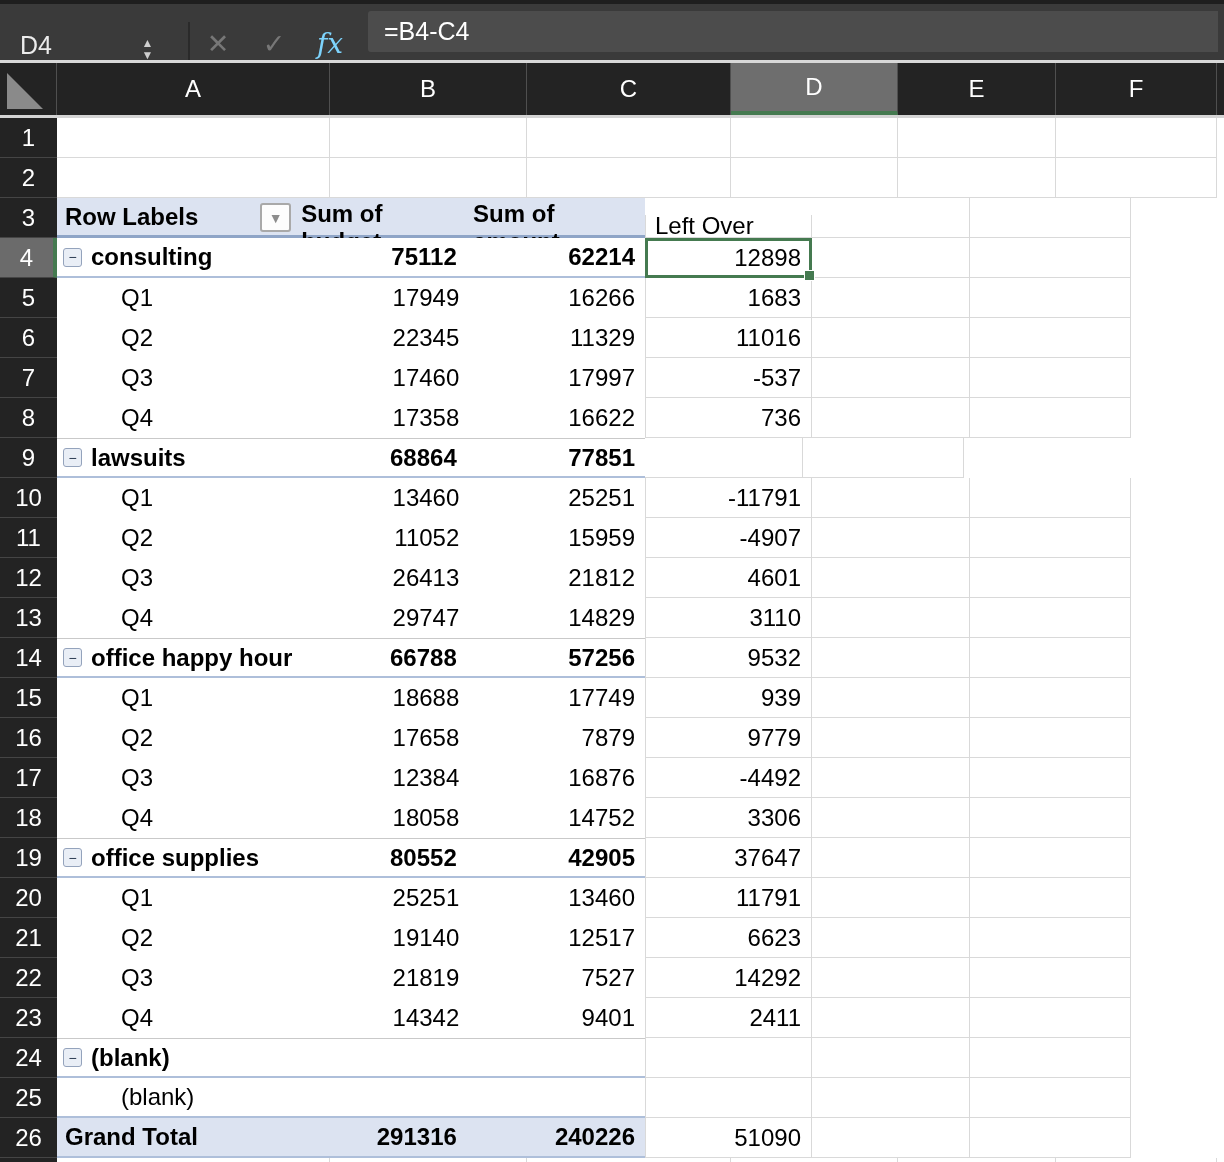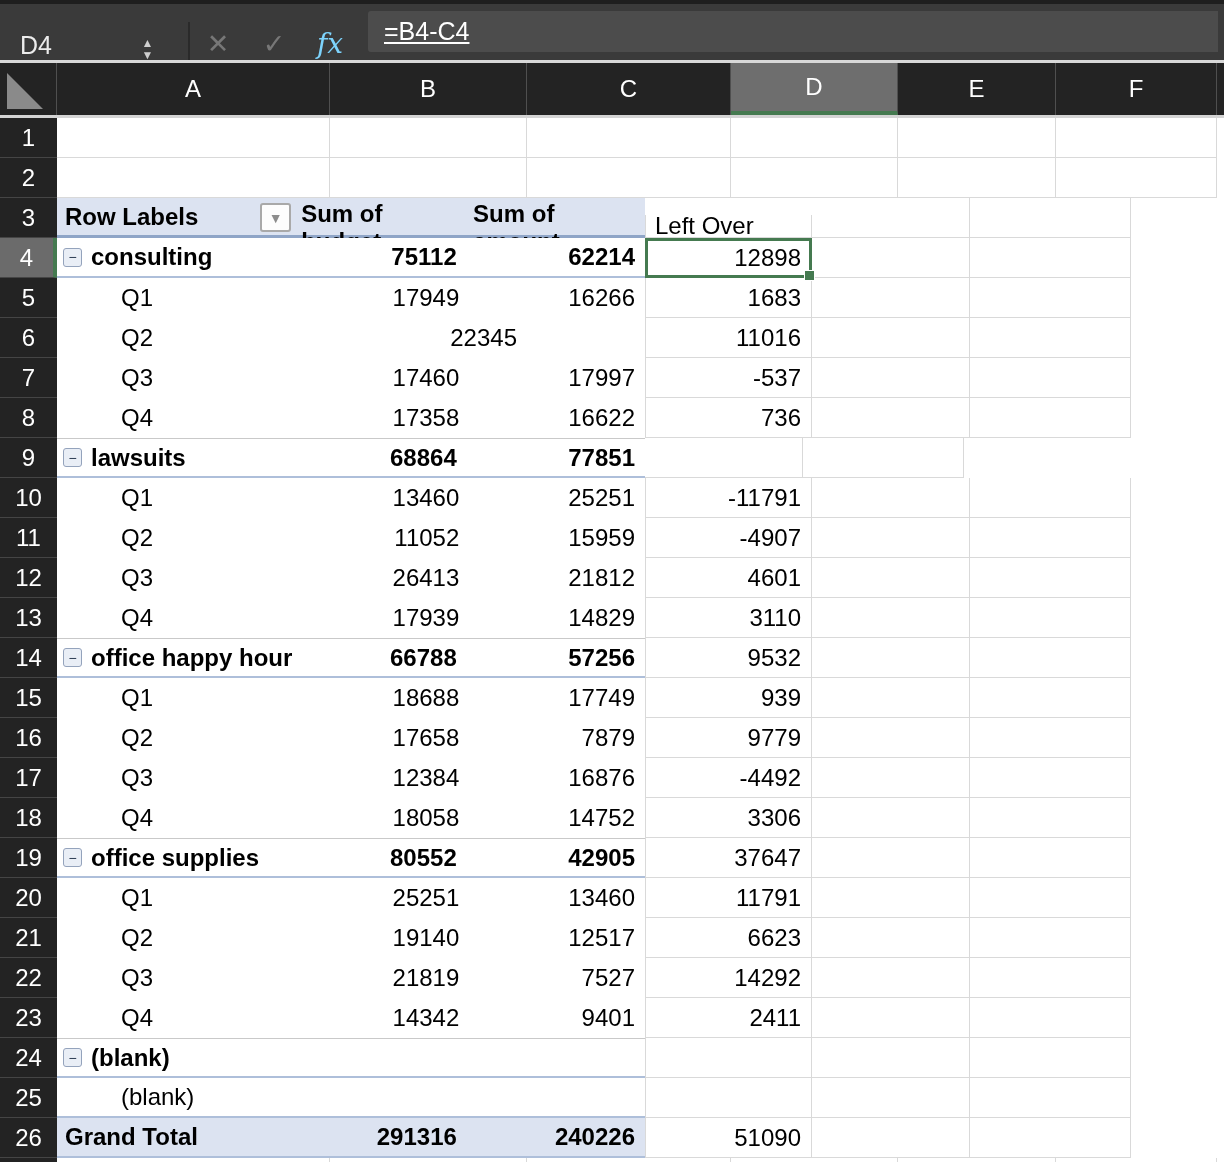--- a/index.html
+++ b/index.html
@@ -19,21 +19,21 @@
   .name-box{width:125px;padding-left:20px;box-sizing:border-box;color:#ececec;font-size:25px;}
   .spinner{width:45px;display:flex;flex-direction:column;align-items:center;gap:2px;
     color:#cfcfcf;font-size:12px;line-height:10px;}
   .fb-divider{width:2px;height:38px;background:#2a2a2a;margin-left:18px;}
   .fb-btn{width:56px;text-align:center;font-size:27px;color:#777;}
   .fb-fx{width:56px;text-align:center;font-family:"DejaVu Serif",serif;font-style:italic;
     font-size:28px;color:#7dd3fc;}
   .formula-input{
     flex:1;align-self:stretch;margin:7px 6px 8px 10px;border-radius:3px 0 0 3px;
     background:var(--formula_input_bg,#4c4c4c);display:flex;align-items:center;
-    color:#fff;font-size:25px;font-weight:500;padding-left:16px;text-decoration:underline;
+    color:#fff;font-size:25px;font-weight:500;padding-left:16px;
   }
 
   .sep1{height:3px;background:#d8d8d8;}
   .sep2{height:3px;background:#d4d4d4;}
 
   
   .col-headers{height:52px;display:flex;background:var(--header_dark,#232323);}
   .corner{width:57px;box-sizing:border-box;position:relative;border-right:1px solid #4f4f4f;}
   .corner-tri{position:absolute;left:7px;bottom:6px;width:0;height:0;
     border-left:36px solid #8a8a8a;border-top:36px solid transparent;}
@@ -249,20 +249,23 @@
         <div class="row-hdr">
           <span>6</span>
         </div>
         <div class="pivot-wrap">
           <div class="cell pa item-a">
             <span>Q2</span>
           </div>
           <div class="cell pb num">
             <span>22345</span>
           </div>
+          <div class="cell pc num">
+            <span>11329</span>
+          </div>
         </div>
         <div class="cell col-d gridline d-left num">
           <span>11016</span>
         </div>
         <div class="cell col-e gridline"></div>
         <div class="cell col-f gridline"></div>
         <div class="cell col-g"></div>
       </div>
       <div class="row">
         <div class="row-hdr">
@@ -398,21 +401,21 @@
       </div>
       <div class="row">
         <div class="row-hdr">
           <span>13</span>
         </div>
         <div class="pivot-wrap">
           <div class="cell pa item-a">
             <span>Q4</span>
           </div>
           <div class="cell pb num">
-            <span>17939</span>
+            <span>29747</span>
           </div>
           <div class="cell pc num">
             <span>14829</span>
           </div>
         </div>
         <div class="cell col-d gridline d-left num">
           <span>3110</span>
         </div>
         <div class="cell col-e gridline"></div>
         <div class="cell col-f gridline"></div>

